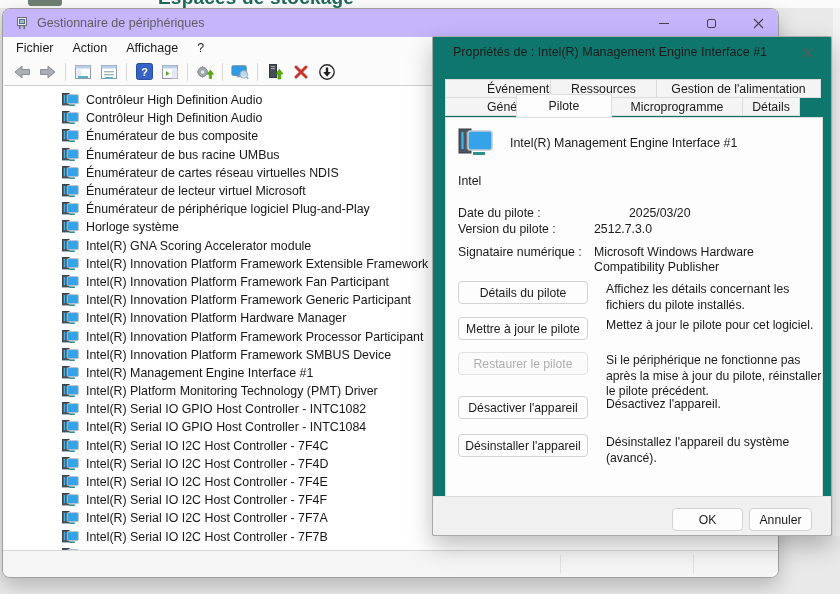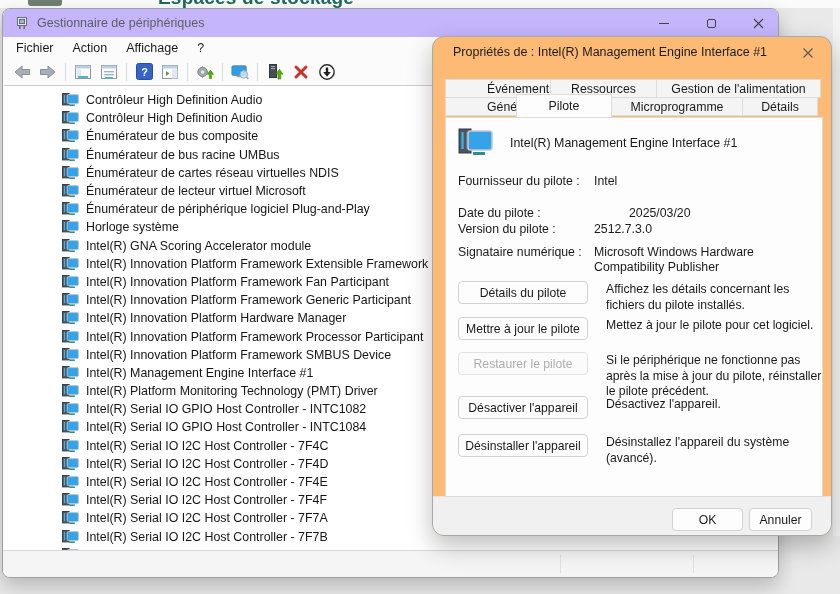--- a/index.html
+++ b/index.html
@@ -35,35 +35,35 @@
   .dm-list { position:absolute; left:1px; top:76px; width:775px; height:465px; background:#ffffff;
              border-top:1px solid #cecece; overflow:hidden; padding-top:5px; }
   .dm-row { height:18.2px; display:flex; align-items:center; padding-left:58px; }
   .dm-row svg { flex:0 0 auto; margin-right:7px; }
   .dm-row-label { font-size:12.4px; color:#161616; white-space:nowrap; }
 
   .dm-status { position:absolute; left:0; bottom:0; right:0; height:27px; background:#f5f5f5; border-top:1px solid #d8d8d8; }
   .dm-status .sdiv { position:absolute; top:4px; bottom:4px; width:1px; background:#e0e0e0; }
 
   
-  .dlg { position:absolute; left:432px; top:36px; width:400px; height:500px; background:#fdba74;
-         border:1px solid #a9a9a9; border-radius:12px; box-shadow:0 10px 24px rgba(0,0,0,.26); overflow:hidden; }
+  .dlg { position:absolute; left:432px; top:36px; width:400px; height:500px; background:#0f766e;
+         border:1px solid #a9a9a9; border-radius:2px; box-shadow:0 10px 24px rgba(0,0,0,.26); overflow:hidden; }
   .dlg-titlebar { position:absolute; left:0; top:0; right:0; height:30px; }
   .dlg-title { position:absolute; left:20px; top:8px; font-size:12.5px; color:#1b1b1b; }
   .dlg-close { position:absolute; right:10px; top:6px; width:26px; height:20px; display:flex; align-items:center; justify-content:center; }
 
   .tabs { position:absolute; left:12px; top:42px; width:378px; }
   .trow { display:flex; align-items:flex-start; }
   .tab { height:19px; line-height:18px; text-align:center; font-size:12.3px; color:#1a1a1a;
          background:#f5f4f4; border:1px solid #dcdcdc; margin-left:-1px; position:relative; }
   .trow .tab:first-child { margin-left:0;padding-left:41px; }
   .tr1 { position:relative; z-index:1; }
   .tr2 { position:relative; z-index:2; margin-top:-1px; }
   .tr1 .tab:nth-child(1){width:106px} .tr1 .tab:nth-child(2){width:107px} .tr1 .tab:nth-child(3){width:165px}
-  .tr2 .tab:nth-child(1){width:72px} .tr2 .tab:nth-child(2){width:96px} .tr2 .tab:nth-child(3){width:132px} .tr2 .tab:nth-child(4){width:76px}
+  .tr2 .tab:nth-child(1){width:72px} .tr2 .tab:nth-child(2){width:96px} .tr2 .tab:nth-child(3){width:132px} .tr2 .tab:nth-child(4){width:58px}
   .tab.active { top:-3px; height:24px; line-height:22px; background:#fdfdfd; border-bottom:none; z-index:6; }
 
   .pane { position:absolute; left:12px; top:80px; width:378px; height:380px; background:#fdfdfd;
           border:1px solid #dcdcdc; z-index:3; }
   .dev-head { position:absolute; left:12px; top:10px; display:flex; align-items:center; }
   .dev-head svg { margin-right:16px; }
   .dev-name { font-size:12.4px; color:#1a1a1a; }
 
   .field { position:absolute; left:12px; width:356px; display:flex; }
   .field .flabel { width:136px; font-size:12.3px; color:#1a1a1a; flex:0 0 auto; }
@@ -479,21 +479,20 @@
           <rect x="1" y="1" width="12" height="24" fill="#4d5560" stroke="#353c45"></rect>
           <rect x="3.4" y="4" width="2.2" height="17" fill="#3ab4e9"></rect>
           <rect x="8" y="4" width="1.6" height="17" fill="#6b7480"></rect>
           <rect x="10" y="3" width="24" height="19" rx="2.5" fill="#34a3ea" stroke="#c3c9cf" stroke-width="1.6"></rect>
           <rect x="15" y="24" width="12" height="3" fill="#2f9089"></rect>
         </svg>
         <span class="dev-name">Intel(R) Management Engine Interface #1</span>
       </div>
       <div id="fields">
           <div class="field" style="top: 56px;">
-    <span class="flabel">Fournisseur du pilote :</span>
     <span class="fvalue">Intel</span>
   </div>
           <div class="field" style="top: 88px; gap: 35px;">
     <span class="flabel">Date du pilote :</span>
     <span class="fvalue">2025/03/20</span>
   </div>
           <div class="field" style="top: 104px;">
     <span class="flabel">Version du pilote :</span>
     <span class="fvalue">2512.7.3.0</span>
   </div>

